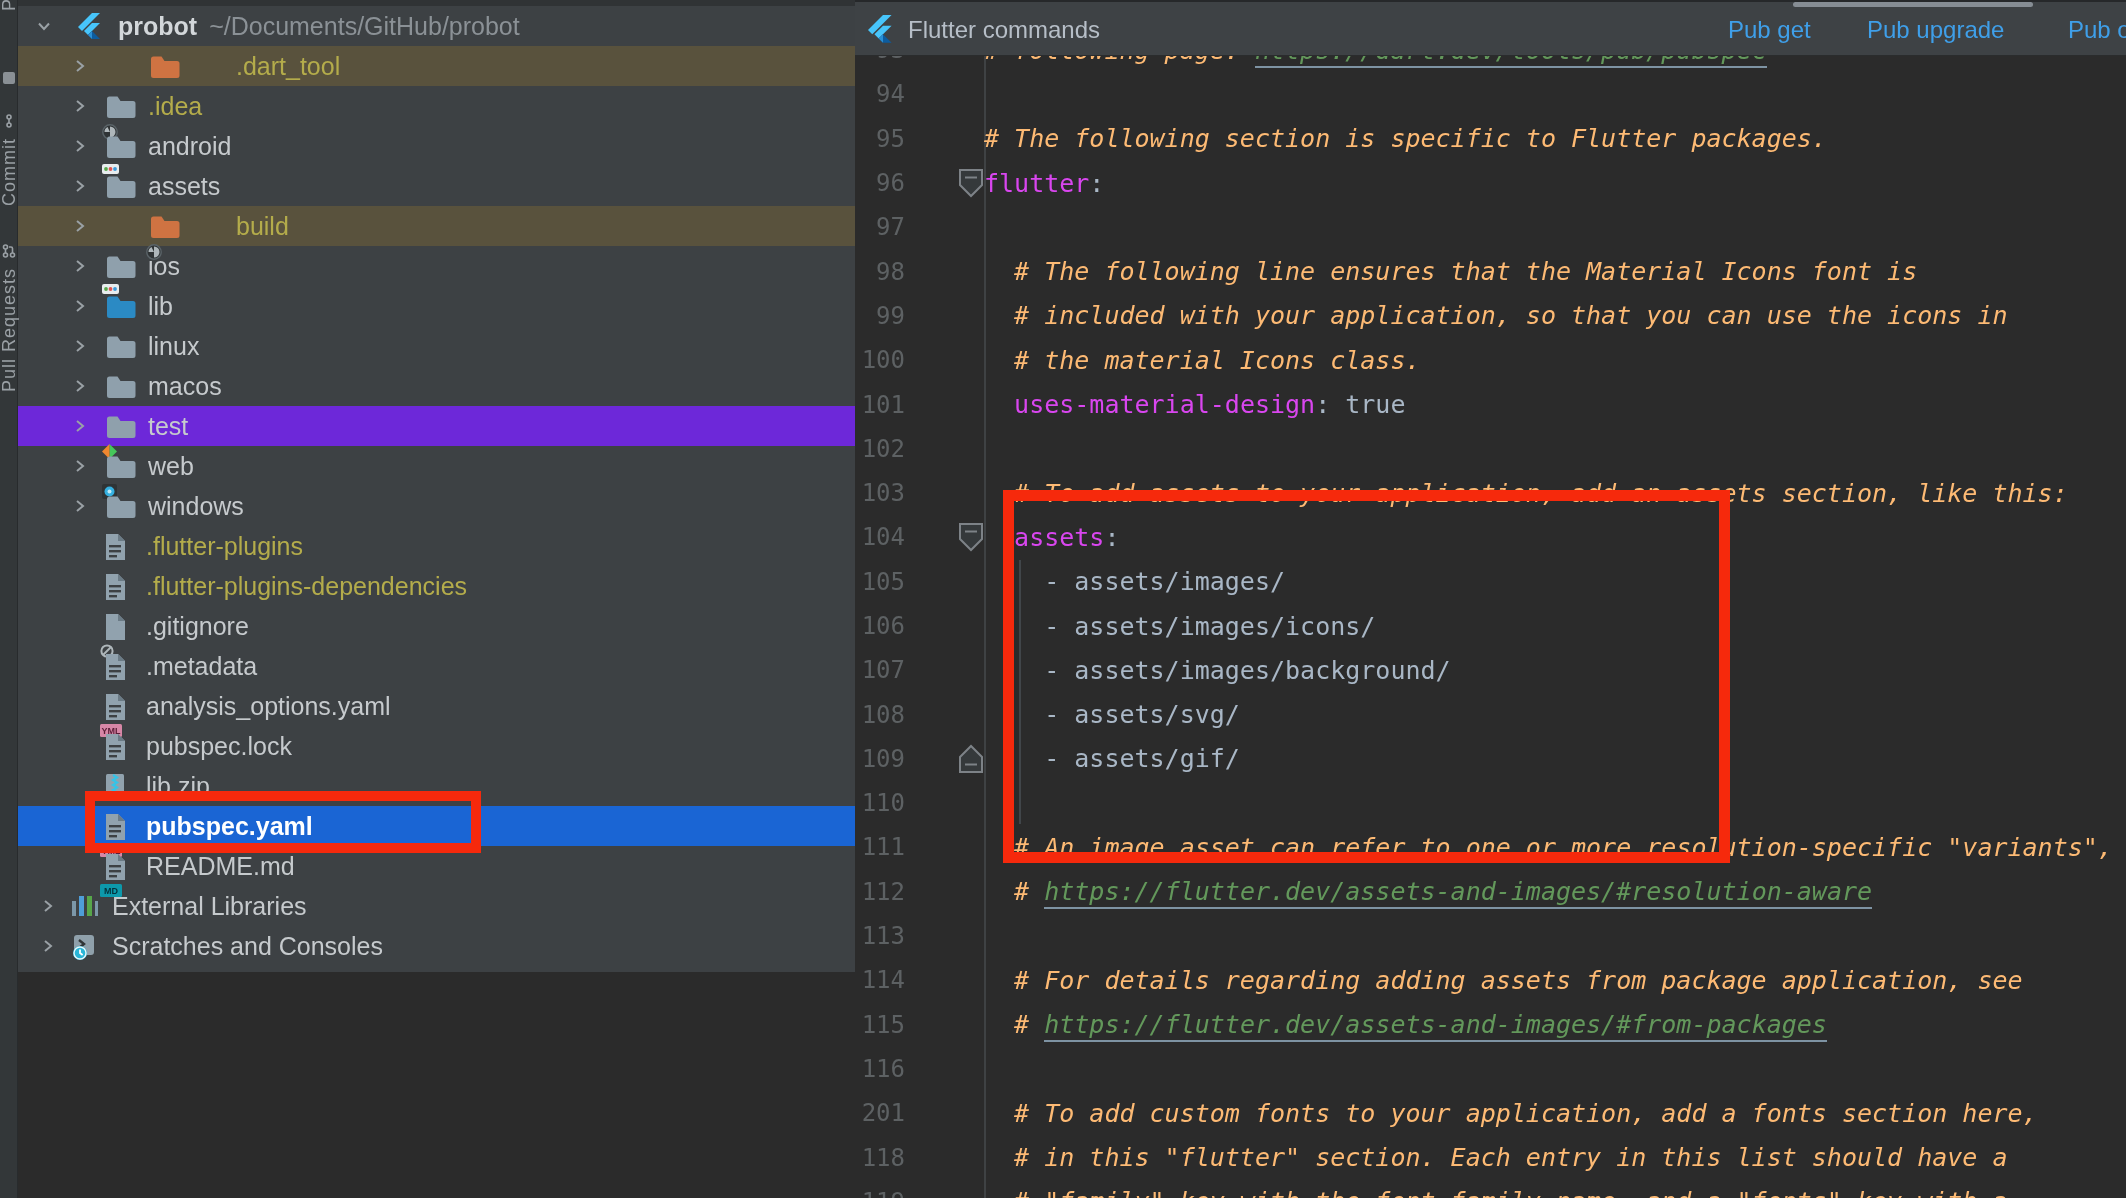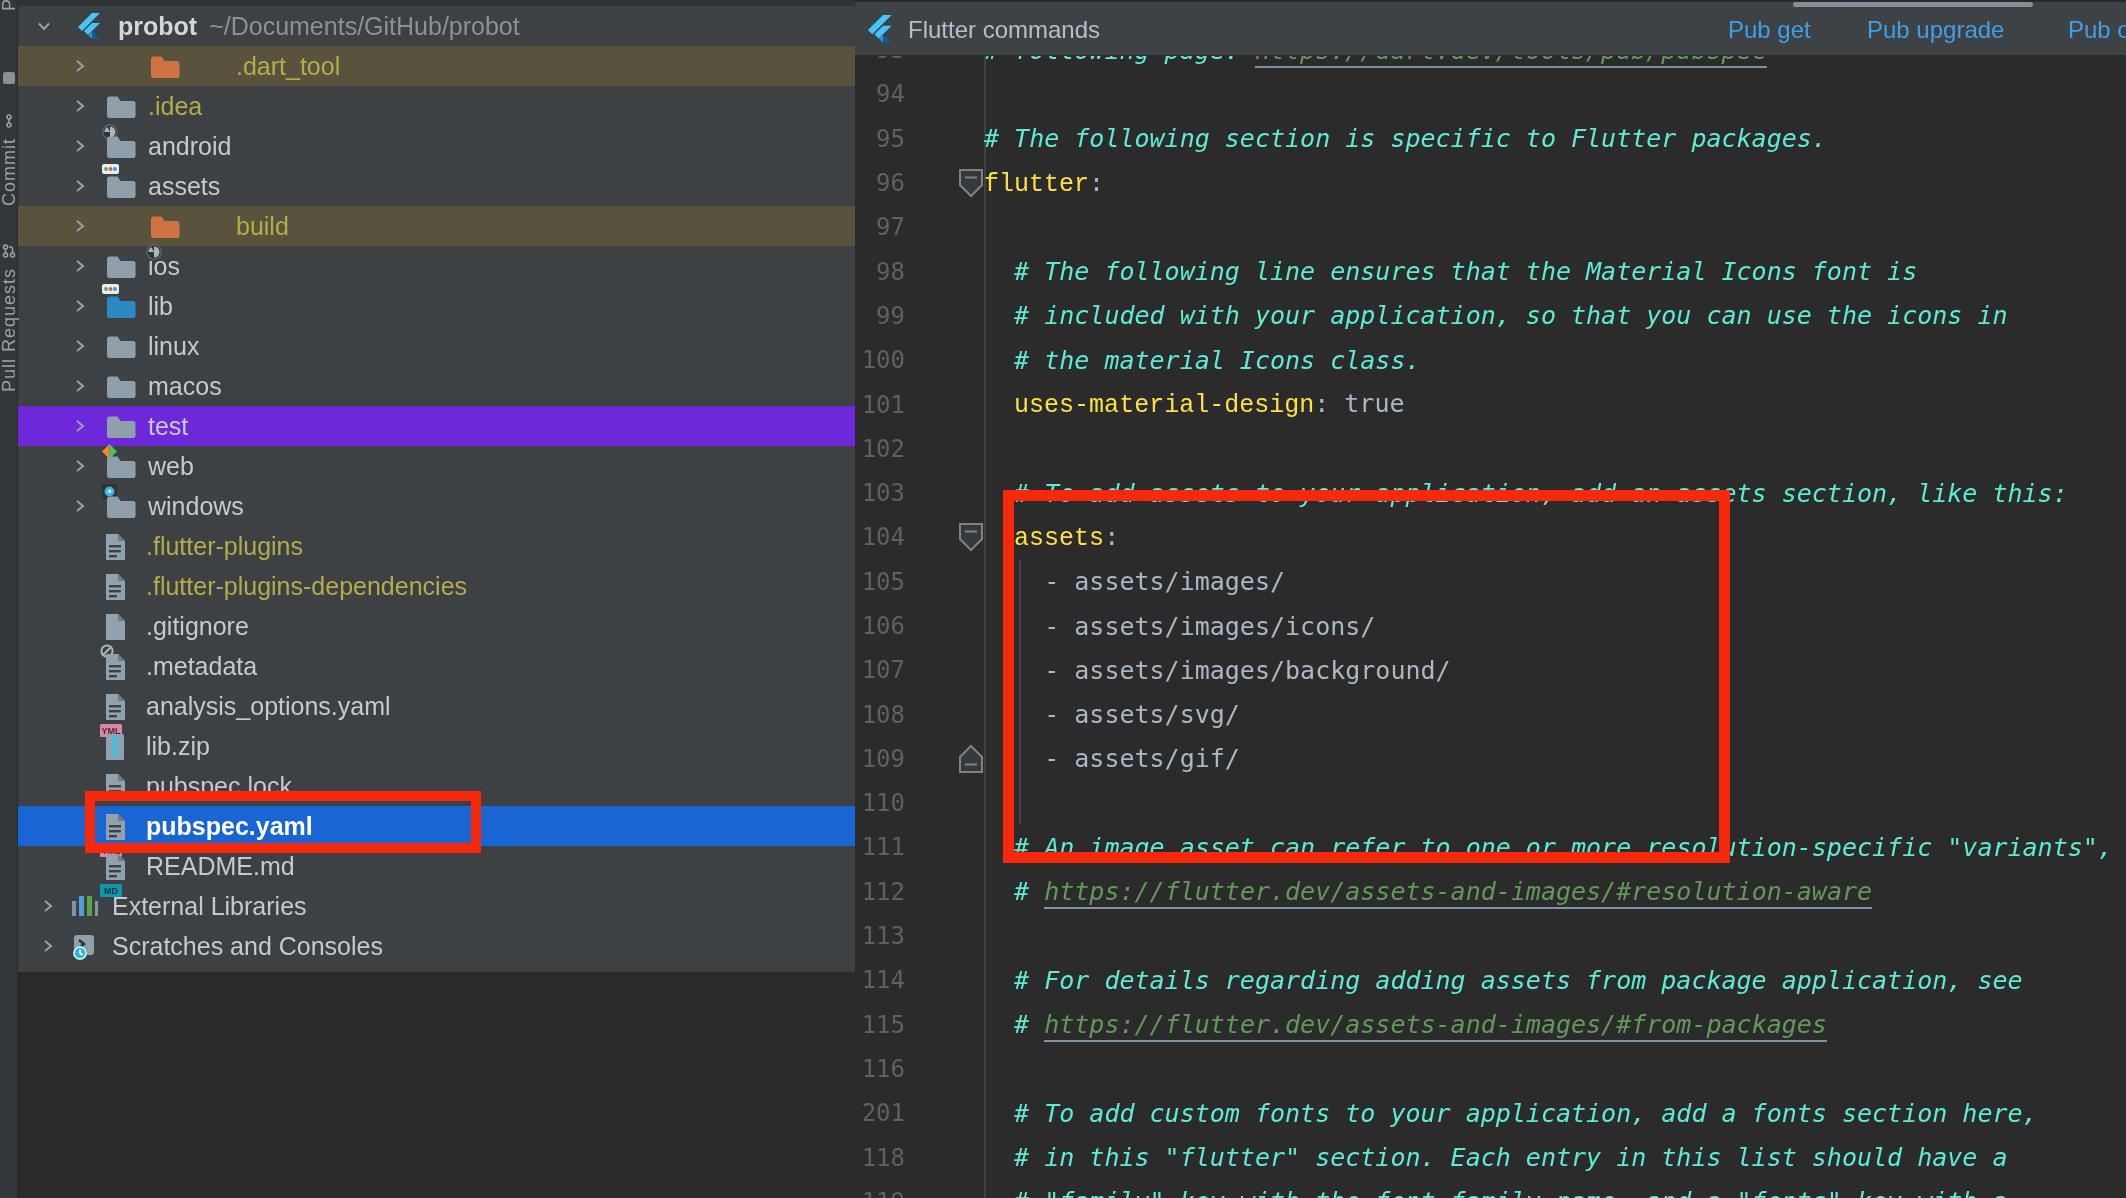--- a/index.html
+++ b/index.html
@@ -49,22 +49,22 @@
   .blink{position:absolute;top:14px;font-size:24px;color:#3f9fe9;cursor:pointer;white-space:nowrap;}
   .topthumb{position:absolute;left:938px;top:0;width:240px;height:5px;background:#868d94;border-radius:3px;z-index:11;}
 
   .gutter-sep{position:absolute;left:129px;top:0;bottom:0;width:2px;background:#3f4244;}
   .code{position:absolute;left:0;top:28px;width:100%;z-index:1;}
   .cline{height:44.3px;display:flex;align-items:center;font-family:"DejaVu Sans Mono",monospace;}
   .ln{width:50px;flex:0 0 50px;text-align:right;font-size:24px;color:#5d6163;}
   .foldcol{width:79px;flex:0 0 79px;position:relative;height:100%;}
   .fold{position:absolute;left:53px;top:7px;cursor:pointer;}
   .ctext{font-size:25px;white-space:pre;}
-  .sc{color:#5eead4;font-style:italic;}
-  .sk{color:#fde047;font-family:Liberation Mono, monospace;}
+  .sc{color:#fdba74;font-style:italic;}
+  .sk{color:#d946ef;}
   .sp{color:#a9b7c6;}
   .sl{color:#63985b;font-style:italic;border-bottom:2px solid #7e93a3;padding-bottom:1px;}
   .indent-guide{position:absolute;left:164px;top:560px;width:2px;height:264px;background:#41464a;z-index:0;}
 
   
   .annot{position:absolute;z-index:50;pointer-events:none;}
 </style>
 </head>
 <body>
 
@@ -377,37 +377,37 @@
                 <rect width="22" height="13" rx="1.5" fill="#d787a7"></rect>
                 <text x="11" y="10" font-size="9" font-weight="bold" font-family="Liberation Sans,sans-serif" fill="#5c1f38" text-anchor="middle">YML</text>
               </svg>
             </span>
           </span>
           <span class="label t-normal">analysis_options.yaml</span>
         </div>
         <div class="row file">
           <span class="icon">
             <svg width="22" height="28" viewBox="0 0 22 28">
-              <rect x="2" y="1" width="18" height="26" rx="1.5" fill="#91a2ae"></rect>
-              <path d="M9 2 l4 2.5 -4 2.5 4 2.5 -4 2.5 4 2.5 -4 2.5 4 2.5 -4 2.5 4 2.5" stroke="#35c4e8" stroke-width="2.2" fill="none"></path>
-            </svg>
-          </span>
-          <span class="label t-normal">lib.zip</span>
-        </div>
-        <div class="row file">
-          <span class="icon">
-            <svg width="22" height="28" viewBox="0 0 22 28">
               <path d="M2 1 h12 l7 7 v19 H2 Z" fill="#91a2ae"></path>
               <path d="M14 1 l7 7 h-7 Z" fill="#6b7b86"></path>
               <rect x="5" y="12" width="12" height="2.4" fill="#3d4144"></rect>
               <rect x="5" y="17" width="12" height="2.4" fill="#3d4144"></rect>
               <rect x="5" y="22" width="8" height="2.4" fill="#3d4144"></rect>
             </svg>
           </span>
           <span class="label t-normal">pubspec.lock</span>
+        </div>
+        <div class="row file">
+          <span class="icon">
+            <svg width="22" height="28" viewBox="0 0 22 28">
+              <rect x="2" y="1" width="18" height="26" rx="1.5" fill="#91a2ae"></rect>
+              <path d="M9 2 l4 2.5 -4 2.5 4 2.5 -4 2.5 4 2.5 -4 2.5 4 2.5 -4 2.5 4 2.5" stroke="#35c4e8" stroke-width="2.2" fill="none"></path>
+            </svg>
+          </span>
+          <span class="label t-normal">lib.zip</span>
         </div>
         <div class="row file bg-blue">
           <span class="icon">
             <svg width="22" height="28" viewBox="0 0 22 28">
               <path d="M2 1 h12 l7 7 v19 H2 Z" fill="#91a2ae"></path>
               <path d="M14 1 l7 7 h-7 Z" fill="#6b7b86"></path>
               <rect x="5" y="12" width="12" height="2.4" fill="#3d4144"></rect>
               <rect x="5" y="17" width="12" height="2.4" fill="#3d4144"></rect>
               <rect x="5" y="22" width="8" height="2.4" fill="#3d4144"></rect>
             </svg>

